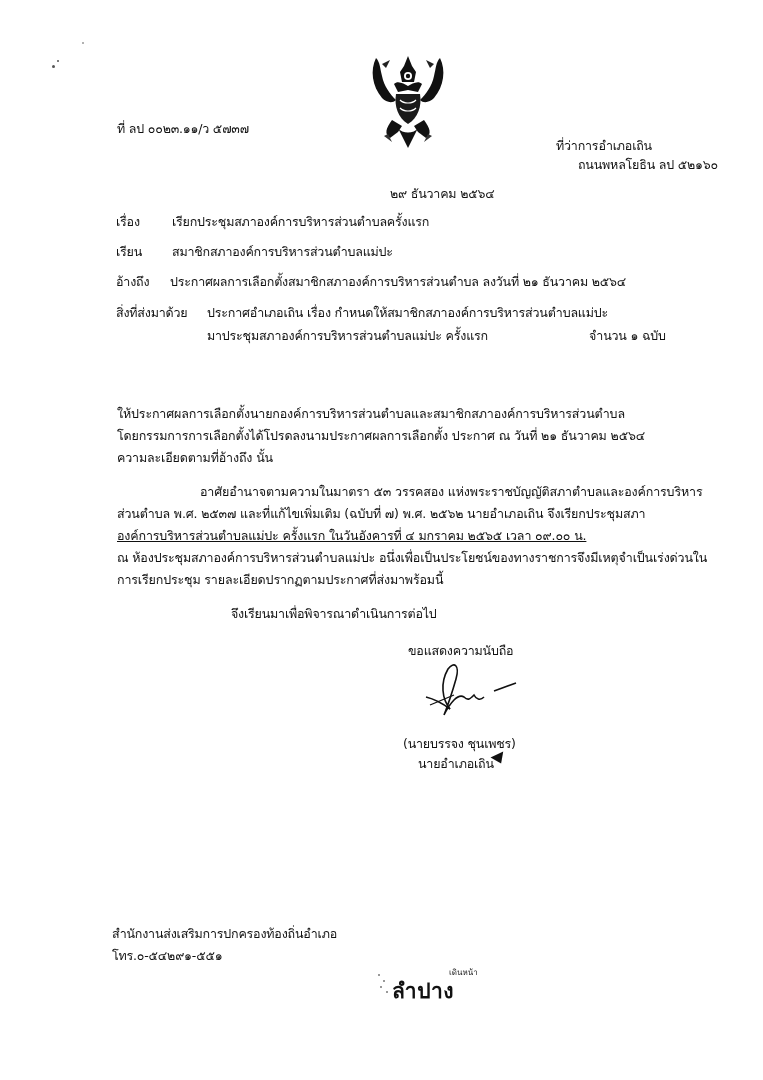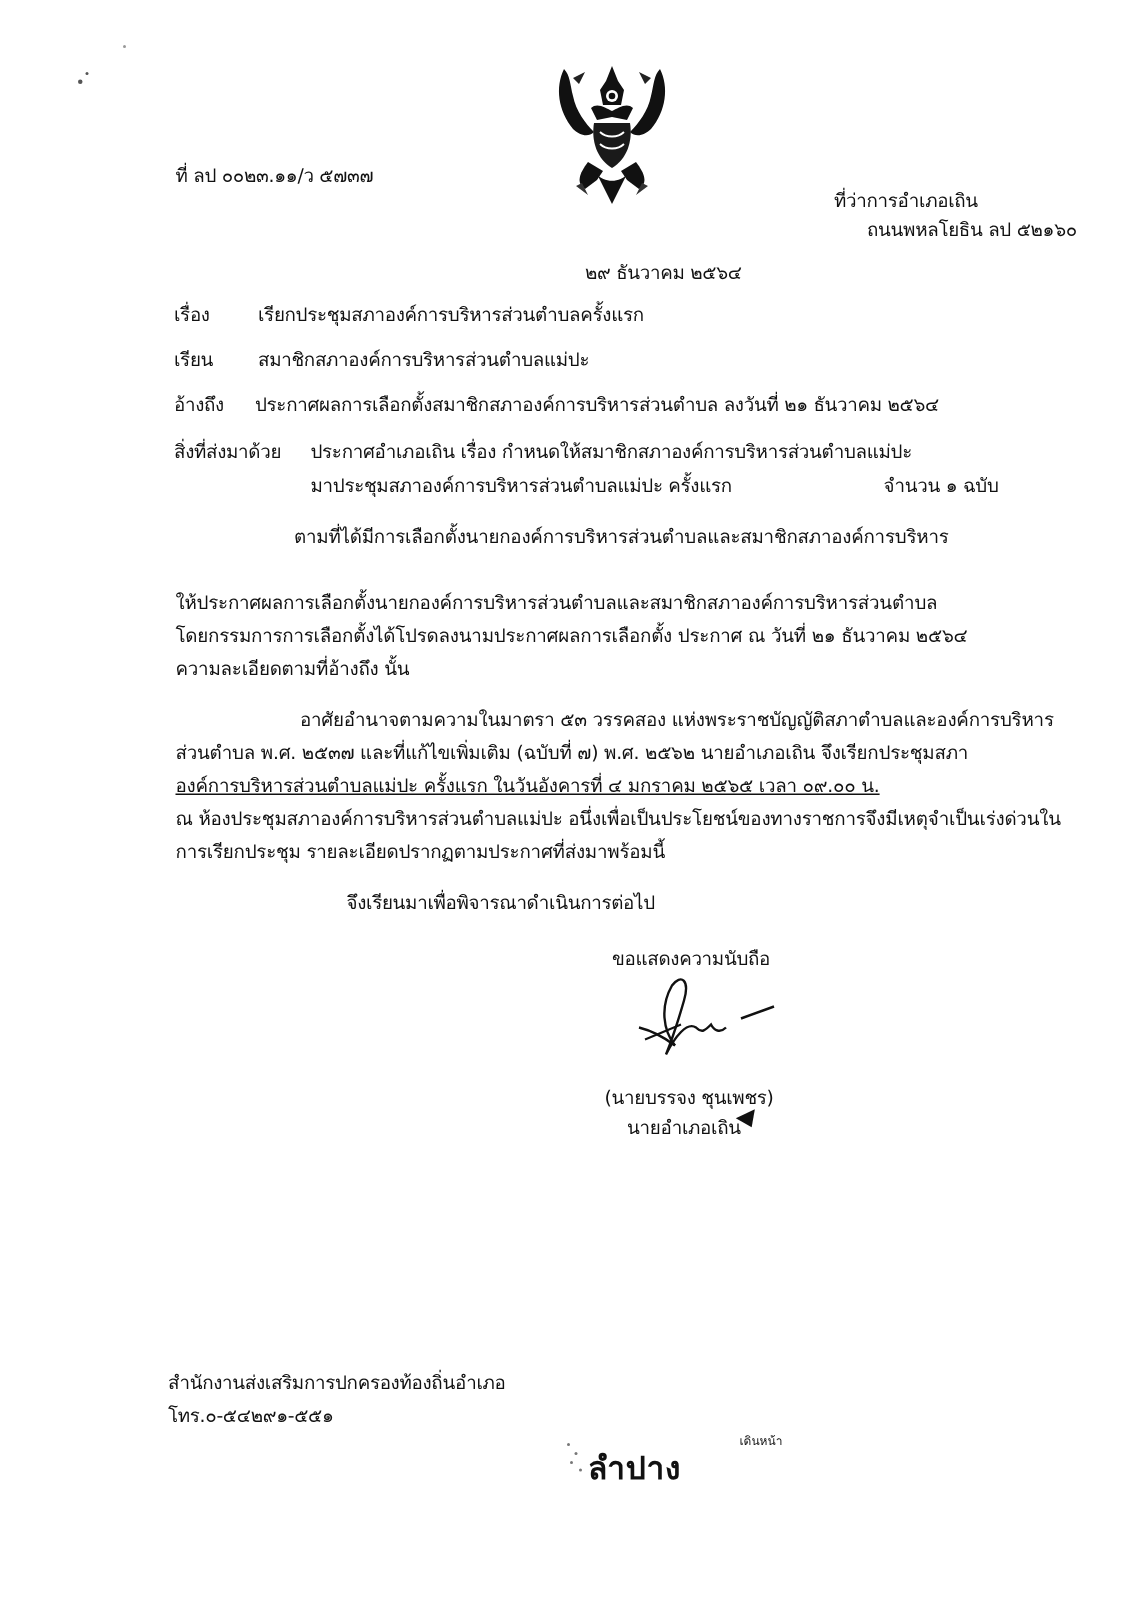--- a/index.html
+++ b/index.html
@@ -10,21 +10,21 @@
   body {
     width: 763px;
     height: 1080px;
     position: relative;
     overflow: hidden;
     font-family: "DejaVu Sans", "Liberation Sans", sans-serif;
     color: #111111;
   }
   .page {
     position: absolute;
-    left: 0; top: 4px;
+    left: 0; top: 16px;
     width: 763px; height: 1024px;
     background: #ffffff;
   }
   .abs { position: absolute; white-space: nowrap; }
   .t { font-size: 12.5px; line-height: 16px; letter-spacing: -0.2px; }
 
   .scan-dot {
     position: absolute;
     width: 3px; height: 3px;
     background: #555;
@@ -96,21 +96,20 @@
   <div class="abs t" style="left:172px;top:228px;">สมาชิกสภาองค์การบริหารส่วนตำบลแม่ปะ</div>
 
   <div class="abs t" style="left:116px;top:258px;">อ้างถึง</div>
   <div class="abs t" style="left:170px;top:258px;">ประกาศผลการเลือกตั้งสมาชิกสภาองค์การบริหารส่วนตำบล ลงวันที่ ๒๑ ธันวาคม ๒๕๖๔</div>
 
   <div class="abs t" style="left:116px;top:289px;">สิ่งที่ส่งมาด้วย</div>
   <div class="abs t" style="left:207px;top:289px;">ประกาศอำเภอเถิน เรื่อง  กำหนดให้สมาชิกสภาองค์การบริหารส่วนตำบลแม่ปะ</div>
   <div class="abs t" style="left:207px;top:312px;">มาประชุมสภาองค์การบริหารส่วนตำบลแม่ปะ ครั้งแรก</div>
   <div class="abs t" style="left:589px;top:312px;">จำนวน ๑ ฉบับ</div>
 
-  <div class="body-line" style="left:196px;top:346px;">ตามที่ได้มีการเลือกตั้งนายกองค์การบริหารส่วนตำบลและสมาชิกสภาองค์การบริหาร</div>
   <div class="body-line" style="left:117px;top:390px;">ให้ประกาศผลการเลือกตั้งนายกองค์การบริหารส่วนตำบลและสมาชิกสภาองค์การบริหารส่วนตำบล</div>
   <div class="body-line" style="left:117px;top:412px;">โดยกรรมการการเลือกตั้งได้โปรดลงนามประกาศผลการเลือกตั้ง ประกาศ ณ วันที่ ๒๑ ธันวาคม ๒๕๖๔</div>
   <div class="body-line" style="left:117px;top:434px;">ความละเอียดตามที่อ้างถึง นั้น</div>
 
   <div class="body-line" style="left:200px;top:468px;">อาศัยอำนาจตามความในมาตรา ๕๓ วรรคสอง แห่งพระราชบัญญัติสภาตำบลและองค์การบริหาร</div>
   <div class="body-line" style="left:117px;top:490px;">ส่วนตำบล พ.ศ.   ๒๕๓๗ และที่แก้ไขเพิ่มเติม (ฉบับที่ ๗) พ.ศ. ๒๕๖๒ นายอำเภอเถิน จึงเรียกประชุมสภา</div>
   <div class="body-line" style="left:117px;top:512px;text-decoration:underline;">องค์การบริหารส่วนตำบลแม่ปะ ครั้งแรก        ในวันอังคารที่ ๔ มกราคม ๒๕๖๕ เวลา ๐๙.๐๐ น.</div>
   <div class="body-line" style="left:117px;top:534px;">ณ ห้องประชุมสภาองค์การบริหารส่วนตำบลแม่ปะ อนึ่งเพื่อเป็นประโยชน์ของทางราชการจึงมีเหตุจำเป็นเร่งด่วนใน</div>
   <div class="body-line" style="left:117px;top:556px;">การเรียกประชุม รายละเอียดปรากฏตามประกาศที่ส่งมาพร้อมนี้</div>
 
@@ -125,20 +124,20 @@
     <path d="M10 46 L34 36" stroke="#111" stroke-width="1.3" fill="none"></path>
   </svg>
 
   <div class="abs t" style="left:403px;top:720px;">(นายบรรจง  ชุนเพชร)</div>
   <div class="abs t" style="left:418px;top:740px;">นายอำเภอเถิน</div>
   <div class="stamp-arrow"></div>
 
   <div class="abs t" style="left:112px;top:910px;">สำนักงานส่งเสริมการปกครองท้องถิ่นอำเภอ</div>
   <div class="abs t" style="left:112px;top:932px;text-align:right;">โทร.๐-๕๔๒๙๑-๕๕๑</div>
 
-  <div class="abs slogan-small" style="left:449px;top:950px;margin-left:44px;">เดินหน้า</div>
+  <div class="abs slogan-small" style="left:449px;top:950px;">เดินหน้า</div>
   <div class="abs slogan-main" style="left:392px;top:958px;">ลำปาง</div>
   <div class="scan-dot" style="left:378px;top:958px;width:2px;height:2px;background:#777;"></div>
   <div class="scan-dot" style="left:383px;top:964px;width:2px;height:2px;background:#777;"></div>
   <div class="scan-dot" style="left:380px;top:970px;width:2px;height:2px;background:#777;"></div>
   <div class="scan-dot" style="left:386px;top:975px;width:2px;height:2px;background:#777;"></div>
 
 </div>
 
 </body></html>

